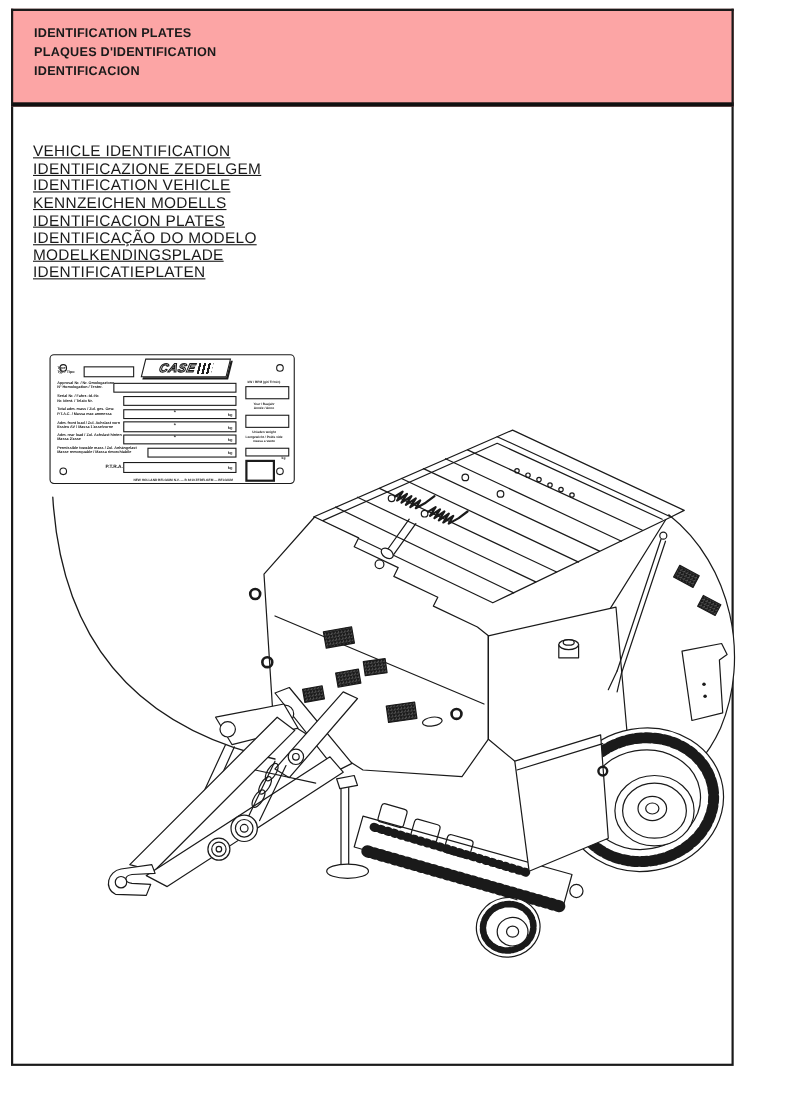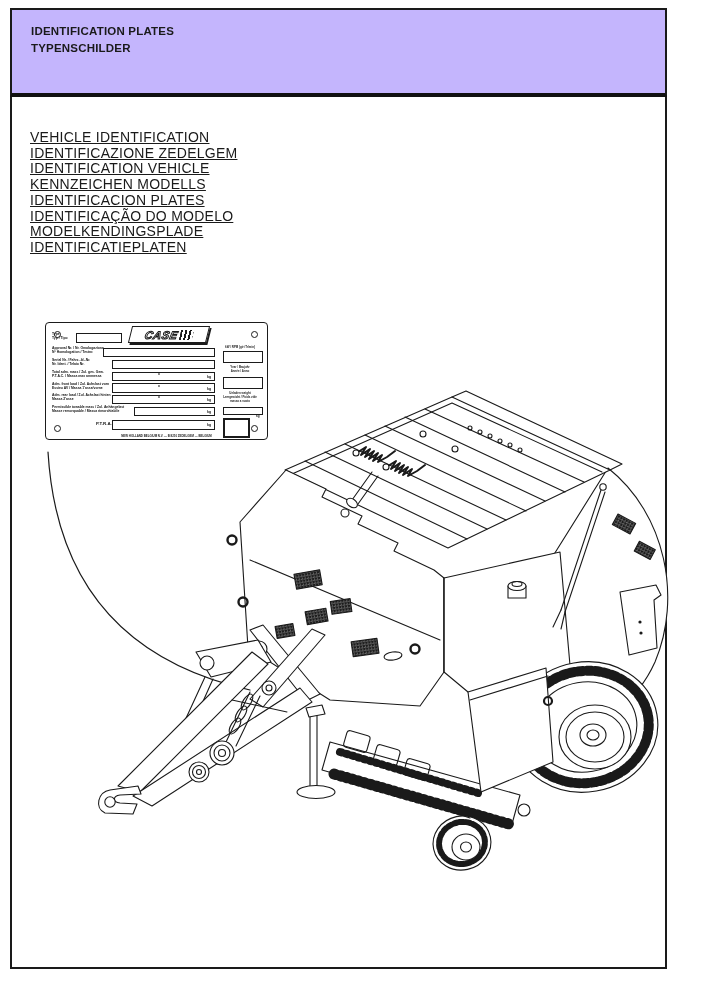--- a/index.html
+++ b/index.html
@@ -8,21 +8,21 @@
     font-family:"Liberation Sans",sans-serif;color:#1a1a1a;
     -webkit-font-smoothing:antialiased;
   }
   *{box-sizing:border-box;}
   .page-frame{
     position:absolute;left:10px;top:8px;width:657px;height:961px;
     border:2px solid #1a1a1a;background:#fff;
   }
   .header-box{
     position:absolute;left:10px;top:8px;width:657px;height:89px;
-    border:2px solid #1a1a1a;border-bottom:4px solid #111;background:#c4b5fd;z-index:3;
+    border:2px solid #1a1a1a;border-bottom:4px solid #111;background:#fca5a5;z-index:3;
   }
   .header-col{
     position:absolute;top:13px;font-size:11.5px;font-weight:bold;
     line-height:16.8px;letter-spacing:.2px;white-space:nowrap;
   }
   .header-col.left{left:19px;}
   .header-col.right{left:449px;}
   .section-block{
     position:absolute;left:30px;top:130px;font-size:14px;
     line-height:15.7px;letter-spacing:.25px;z-index:3;white-space:nowrap;text-decoration:underline;
@@ -72,21 +72,22 @@
   .drawing{position:absolute;left:0;top:0;z-index:2;}
 </style>
 </head>
 <body>
 
 <div class="page-frame"></div>
 
 <div class="header-box">
   <div class="header-col left">
     <div>IDENTIFICATION PLATES</div>
-    <div>TYPENSCHILDER</div>
+    <div>PLAQUES D'IDENTIFICATION</div>
+    <div>IDENTIFICACION</div>
   </div>
 </div>
 
 <div class="section-block">
   <div>VEHICLE IDENTIFICATION</div>
   <div>IDENTIFICAZIONE ZEDELGEM</div>
   <div>IDENTIFICATION VEHICLE</div>
   <div>KENNZEICHEN MODELLS</div>
   <div>IDENTIFICACION PLATES</div>
   <div>IDENTIFICAÇÃO DO MODELO</div>

